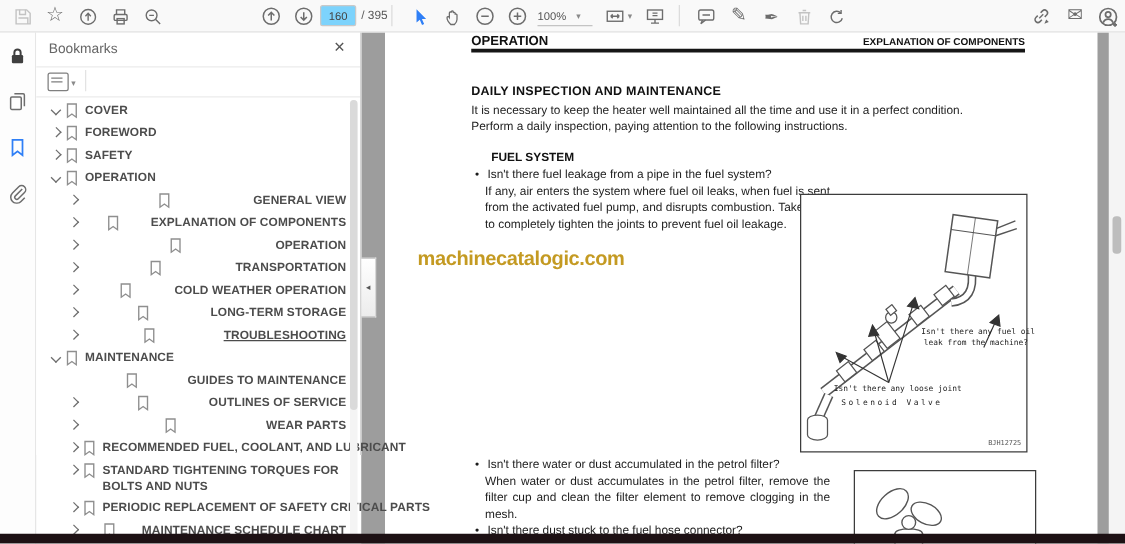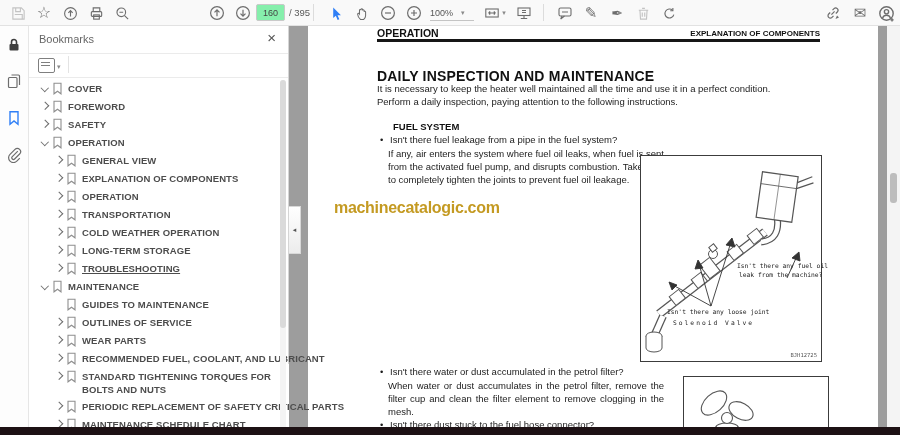--- a/index.html
+++ b/index.html
@@ -9,21 +9,21 @@
   
   .toolbar{position:absolute;left:0;top:0;width:900px;height:25px;background:#f9f9f9;
            border-bottom:1px solid #e2e2e2;z-index:30;}
   .tbi{position:absolute;top:4px;width:18px;height:18px;color:#6d6d6d;display:flex;
        align-items:center;justify-content:center;cursor:pointer;}
   .tbi svg{display:block;}
   .tbi.dis{color:#c3c3c3;}
   .tbi.glyph{font-size:14px;line-height:18px;}
   .tb-sep{position:absolute;top:4px;width:1px;height:17px;background:#dcdcdc;}
   .page-box{position:absolute;left:256px;top:4px;width:27px;height:15px;border:1px solid #c9c9c9;
-            background:#86efac;font-size:9px;text-align:center;color:#444;padding:0;border-radius:2px;}
+            background:#7dd3fc;font-size:9px;text-align:center;color:#444;padding:0;border-radius:2px;}
   .page-total{position:absolute;left:289px;top:7px;font-size:9.5px;color:#5a5a5a;}
   .zoom-combo{position:absolute;left:430px;top:5px;width:44px;height:15px;border-bottom:1px solid #c4c4c4;
               font-size:9px;color:#555;display:flex;align-items:center;gap:8px;cursor:pointer;}
   .caret{font-size:7px;color:#8a8a8a;}
 
   
   .rail{position:absolute;left:0;top:25px;width:28px;height:410px;background:#fdfdfd;
         border-right:1px solid #e6e6e6;z-index:20;}
   .rail-ico{position:absolute;left:6px;width:16px;height:16px;color:#6d6d6d;cursor:pointer;}
   .rail-ico.sel{color:#2f7ff6;}
@@ -39,21 +39,21 @@
   .opt-ico::before{content:"";position:absolute;left:2px;top:3px;width:9px;height:1px;background:#7f7f7f;
            box-shadow:0 3px 0 #7f7f7f;}
   .opt-caret{position:absolute;left:28px;top:38px;}
   .opt-sep{position:absolute;left:39px;top:31px;width:1px;height:17px;background:#e3e3e3;}
   .panel-hr2{position:absolute;left:0;top:52px;width:100%;height:1px;background:#ebebeb;}
 
   .tree{position:absolute;left:0;top:55px;width:248px;}
   .bm-row{display:flex;align-items:flex-start;height:18px;cursor:pointer;}
   .bm-row.tall{height:30px;}
   .bm-row.lvl0{padding-left:10px;}
-  .bm-row.lvl1{padding-left:24px;}
+  .bm-row.lvl1{padding-left:24px;justify-content:space-between;}
   .chev{flex:0 0 12px;width:12px;height:12px;position:relative;margin-top:3px;}
   .chev::before{content:"";position:absolute;top:2px;left:3px;width:4.5px;height:4.5px;
                 border-right:1.3px solid #6e6e6e;border-bottom:1.3px solid #6e6e6e;}
   .chev.down::before{transform:rotate(45deg);}
   .chev.right::before{transform:rotate(-45deg);}
   .chev.none::before{display:none;}
   .bm-ico{flex:0 0 11px;margin:2px 5px 0 1px;}
   .bm-label{font-size:9.5px;color:#4c4c4c;line-height:13px;margin-top:2px;white-space:nowrap;
             letter-spacing:.1px;font-weight:bold;}
   .bm-row.tall .bm-label{white-space:normal;width:198px;}
@@ -71,21 +71,21 @@
   
   .docarea{position:absolute;left:289px;top:25px;width:611px;height:410px;background:#9d9d9d;z-index:10;}
   .page{position:absolute;left:19px;top:0;width:570px;height:410px;background:#fff;}
   .doc-scroll{position:absolute;right:0;top:0;width:13px;height:410px;background:#f4f4f4;}
   .doc-thumb{position:absolute;left:2.5px;top:148px;width:7px;height:30px;background:#bdbdbd;border-radius:3px;cursor:pointer;}
 
   
   .hdr-left{position:absolute;left:69px;top:2px;font-size:10.5px;font-weight:bold;color:#111;}
   .hdr-right{position:absolute;right:58px;top:4px;font-size:8px;font-weight:bold;color:#111;}
   .hdr-rule{position:absolute;left:69px;top:14px;width:443px;height:2.5px;background:#161616;}
-  .doc-title{position:absolute;left:69px;top:43px;font-size:14px;font-weight:bold;color:#111;letter-spacing:.2px;}
+  .doc-title{position:absolute;left:69px;top:43px;font-size:10px;font-weight:bold;color:#111;letter-spacing:.2px;}
   .body-line{position:absolute;font-size:9.5px;color:#1c1c1c;white-space:nowrap;}
   .sub-head{position:absolute;left:85px;top:96px;font-size:9.5px;font-weight:bold;color:#111;}
   .bullet-dot{position:absolute;font-size:9.5px;color:#1c1c1c;}
   .bullet-txt{position:absolute;font-size:9.5px;color:#1c1c1c;white-space:nowrap;}
   .just-para{position:absolute;left:80px;width:276px;font-size:9.5px;color:#1c1c1c;
              text-align:justify;line-height:13.2px;}
   .watermark{position:absolute;left:26px;top:174px;font-size:16px;font-weight:bold;
              letter-spacing:-.3px;white-space:nowrap;}
 
   .fig{position:absolute;background:#fff;border:1px solid #3c3c3c;}

